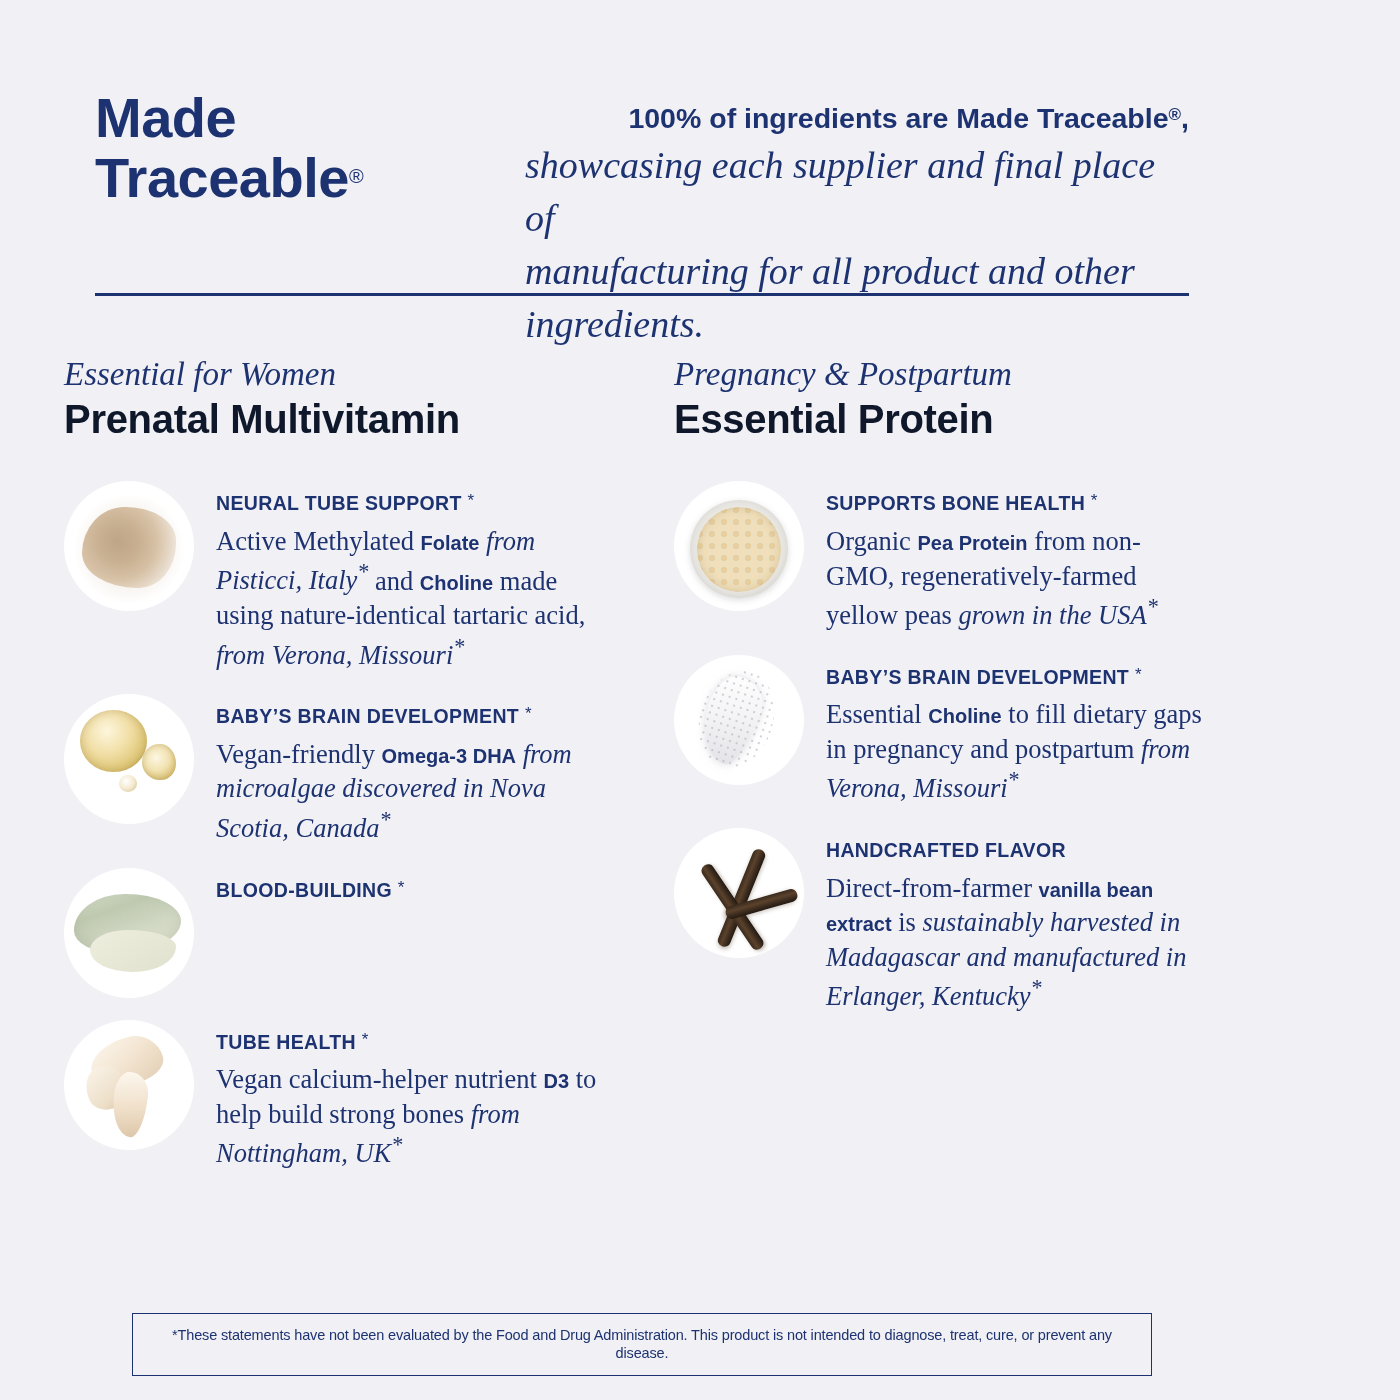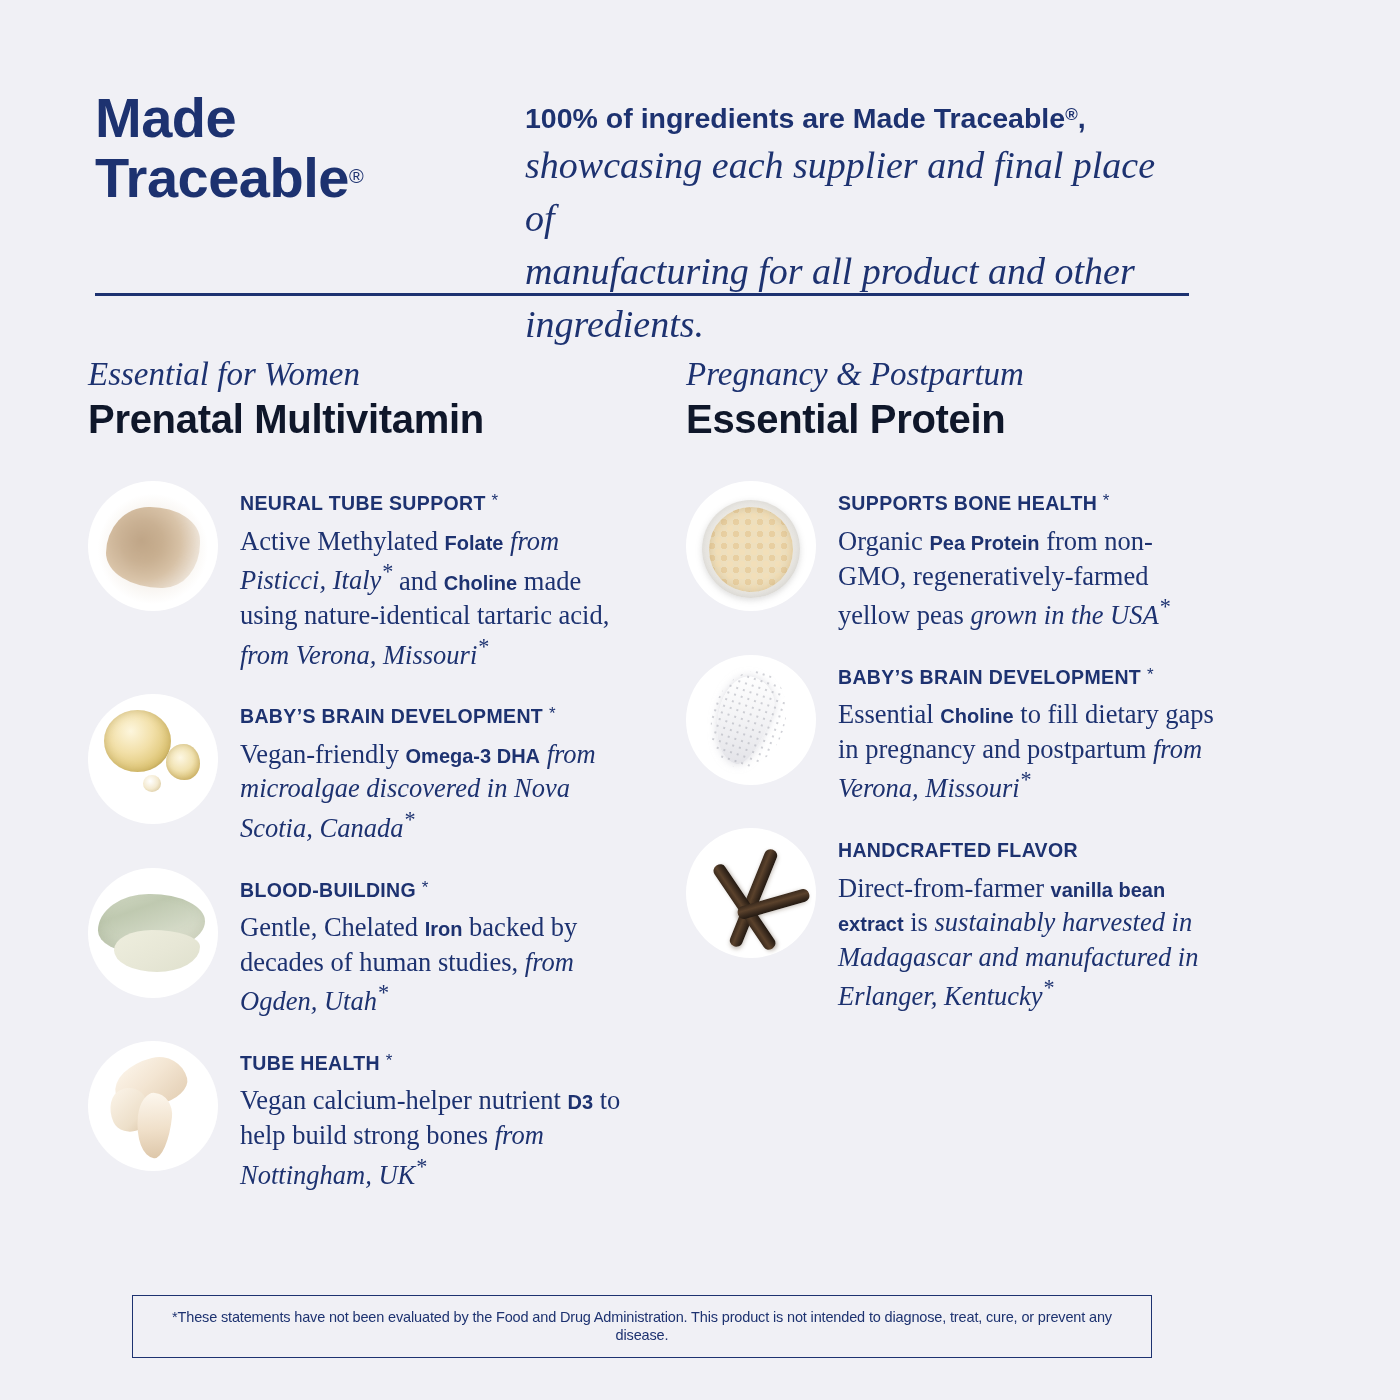--- a/index.html
+++ b/index.html
@@ -54,20 +54,21 @@
     flex: 1 1 auto;
     padding-top: 10px;
   }
   .header-lead {
     font-family: "Liberation Sans", sans-serif;
     font-weight: bold;
     font-size: 28.5px;
     line-height: 1.42;
     color: #1d3270;
     margin: 0;
+    text-align: right;
   }
   .header-lead .reg {
     font-size: 17px;
     vertical-align: 8px;
   }
   .header-sub {
     font-family: "Liberation Serif", serif;
     font-style: italic;
     font-size: 38px;
     line-height: 1.38;
@@ -89,21 +90,21 @@
     position: absolute;
     left: 0;
     right: 0;
     top: 355px;
     display: flex;
   }
   .column {
     width: 645px;
     box-sizing: border-box;
   }
-  .column.left { margin-left: 88px; }
+  .column.left { margin-left: 64px; }
   .column.right { margin-left: 0px; }
 
   .col-eyebrow {
     font-family: "Liberation Serif", serif;
     font-style: italic;
     font-size: 33px;
     line-height: 1.16;
     color: #1d3270;
     margin: 0;
   }
@@ -330,21 +331,21 @@
     height: 74px;
     left: 62%; top: 30%;
     transform: rotate(74deg);
   }
 
   
   .footer {
     position: absolute;
     left: 132px;
     right: 132px;
-    bottom: 42px;
+    bottom: 24px;
     border: 1.5px solid #1d3270;
     padding: 13px 16px;
     box-sizing: border-box;
     text-align: center;
   }
   .footer-text {
     font-family: "Liberation Sans", sans-serif;
     font-size: 14.5px;
     letter-spacing: -0.15px;
     color: #1d3270;
@@ -402,21 +403,20 @@
             <p class="item-desc">Vegan-friendly <b>Omega-3 DHA</b> <i>from microalgae discovered in Nova Scotia, Canada<sup>*</sup></i></p>
           </div>
         </div>
 
         <div class="item">
           <div class="item-thumb">
             <div class="art art-sage"></div>
           </div>
           <div class="item-body">
             <p class="item-kicker"><span>BLOOD-BUILDING</span> <span class="star">*</span></p>
-            <p class="item-desc">Gentle, Chelated <b>Iron</b> backed by decades of human studies, <i>from Ogden, Utah<sup>*</sup></i></p>
           </div>
         </div>
 
         <div class="item">
           <div class="item-thumb">
             <div class="art art-cream">
               <span class="cream-streak"></span>
             </div>
           </div>
           <div class="item-body">

